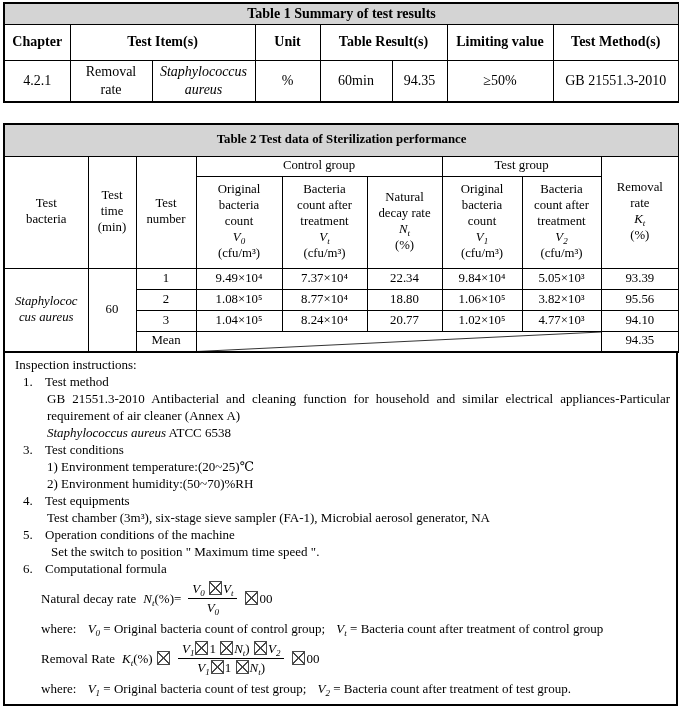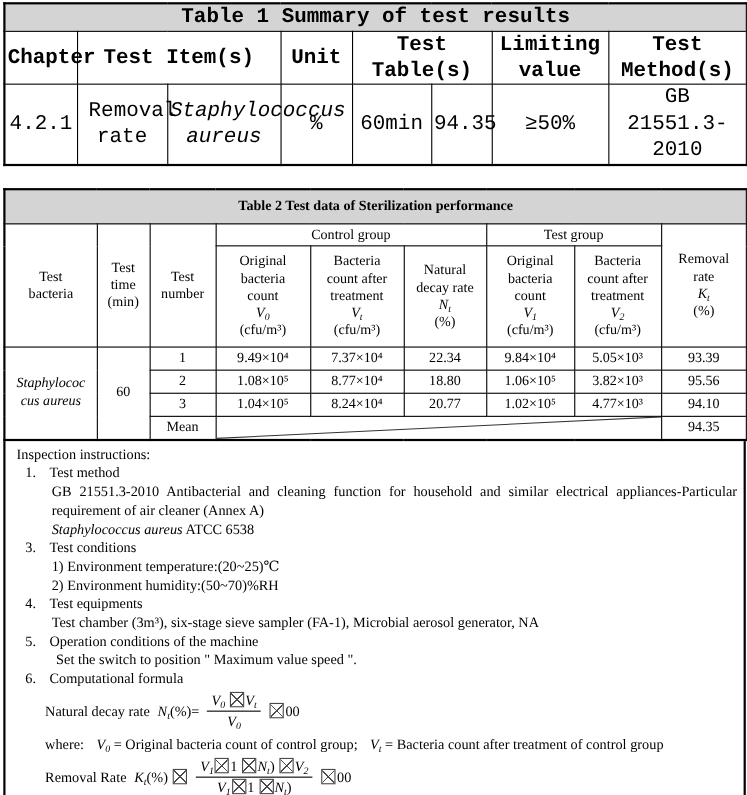--- a/index.html
+++ b/index.html
@@ -8,21 +8,21 @@
     width:679px; height:723px; background:#fff; color:#000;
     font-family:"Liberation Serif","DejaVu Serif",serif;
     font-size:13px; overflow:hidden;
   }
   .doc { padding:2px; }
   .heading { font-size:16px; font-weight:bold; margin:1px 0 8px 1px; letter-spacing:0.2px; }
 
   table { border-collapse:collapse; table-layout:fixed; width:675px; margin-left:1px; border:2px solid #000; }
   td { border:1px solid #000; text-align:center; vertical-align:middle; padding:0 2px; line-height:1.25; }
   .ttl { background:#d4d4d4; font-weight:bold; height:21px; }
-  .t1 td { font-size:19px;font-family:Liberation Mono, monospace; }
+  .t1 td { font-size:14px; }
   .t1 .hdr td { font-weight:bold; height:36px; }
   .t1 .data td { height:42px; }
   .t2 td { font-size:12.8px; }
   .t2 .grp td { height:20px;margin-top:34px; }
   .t2 .sub td { height:92px; }
   .t2 .drow td { height:21px; }
   .p4 { padding:0 4px; } .p8 { padding:1px 8px; } .p10 { padding:0 10px; } .p14 { padding:0 14px; }
   .it { font-style:italic; }
   .blk { display:block; }
   sub { font-size:9px; vertical-align:-3px; line-height:0; }
@@ -74,21 +74,21 @@
         <col style="width:126px">
     </colgroup>
     <tbody>
         <tr>
       <td colspan="8" class="ttl">Table 1 Summary of test results</td>
     </tr>
     <tr class="hdr">
       <td>Chapter</td>
       <td colspan="2">Test Item(s)</td>
       <td>Unit</td>
-      <td colspan="2">Test Table(s)</td>
+      <td colspan="2">Table Result(s)</td>
       <td>Limiting value</td>
       <td>Test Method(s)</td>
     </tr>
     <tr class="data">
       <td>4.2.1</td>
       <td class="p10">Removal rate</td>
       <td class="it">Staphylococcus aureus</td>
       <td>%</td>
       <td>60min</td>
       <td>94.35</td>
@@ -215,21 +215,21 @@
     <div class="ibody">2) Environment humidity:(50~70)%RH</div>
 
     <div class="item-head">
       <span class="num">4.</span><span>Test equipments</span>
     </div>
     <div class="ibody">Test chamber (3m³), six-stage sieve sampler (FA-1), Microbial aerosol generator, NA</div>
 
     <div class="item-head">
       <span class="num">5.</span><span>Operation conditions of the machine</span>
     </div>
-    <div class="ibody" style="margin-left:40px">Set the switch to position " Maximum value speed ".</div>
+    <div class="ibody" style="margin-left:40px">Set the switch to position " Maximum time speed ".</div>
 
     <div class="item-head">
       <span class="num">6.</span><span>Computational formula</span>
     </div>
 
     <div class="frow">
       <span>Natural decay rate</span>
       <span class="mterm"><span class="math"><i>N</i><sub>t</sub></span><span>(%)=</span></span>
       <span class="frac">
         <span class="top mterm"><span class="math"><i>V</i><sub>0</sub></span> <span class="bx"></span><span class="math"><i>V</i><sub>t</sub></span></span>

